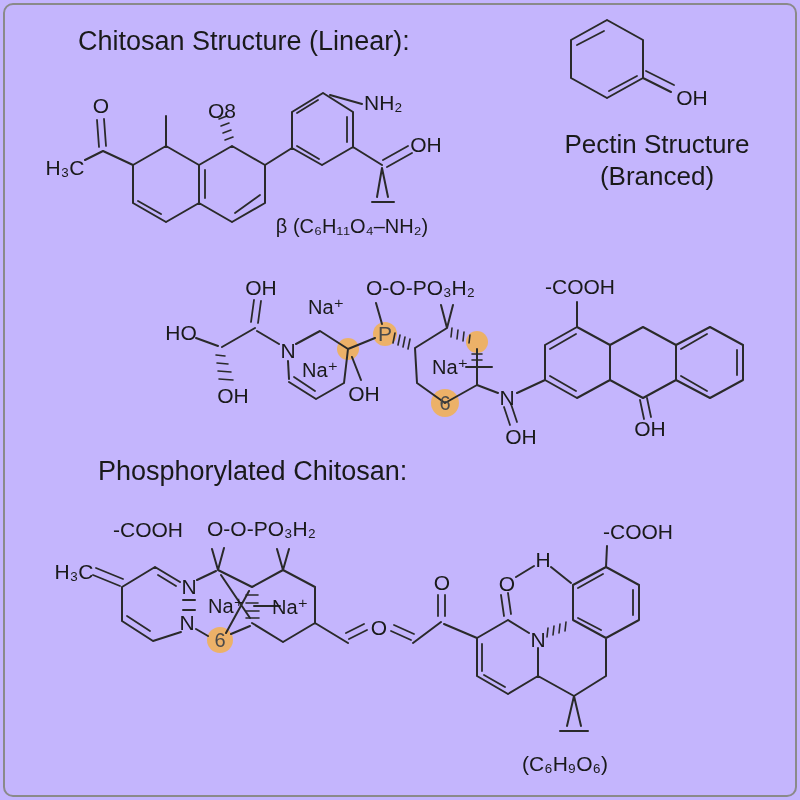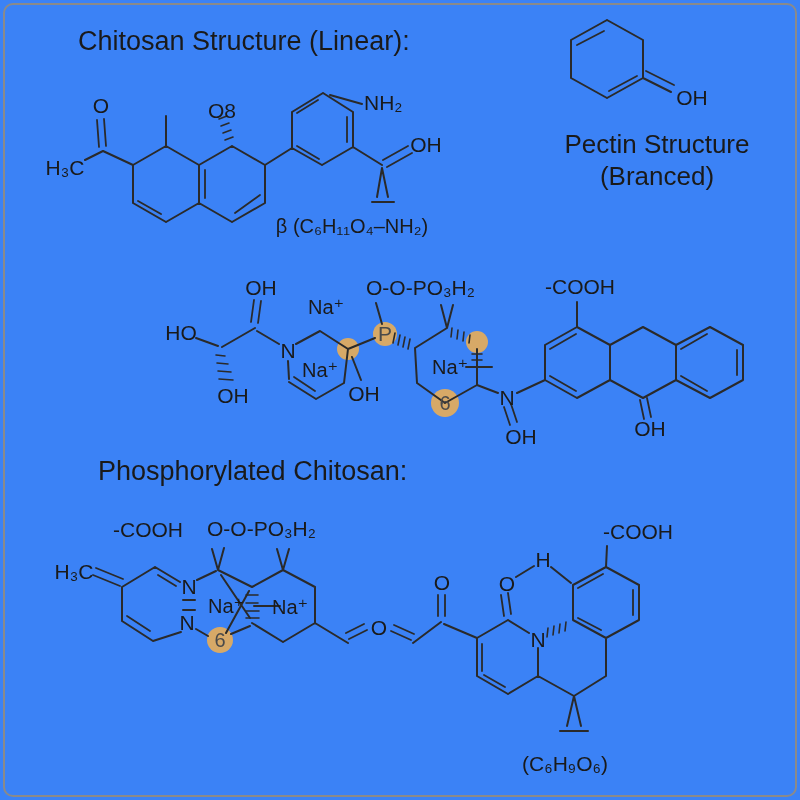--- a/index.html
+++ b/index.html
@@ -1,17 +1,17 @@
 <!DOCTYPE html>
 <html><head>
 <meta charset="utf-8">
 <style>
   html,body{margin:0;padding:0;background:#fff;}
   .figure-wrap{
-    position:relative;width:800px;height:800px;background:#3b82f6;
+    position:relative;width:800px;height:800px;background:#c4b5fd;
     box-sizing:border-box;font-family:"Liberation Sans","DejaVu Sans",sans-serif;
   }
   .frame{
     position:absolute;left:3px;top:3px;right:3px;bottom:3px;
     border:2px solid #8a8a8a;border-radius:10px;
   }
   svg{position:absolute;left:0;top:0;}
   svg text{
     font-family:"Liberation Sans","DejaVu Sans",sans-serif;
     fill:#1a1a1a;

